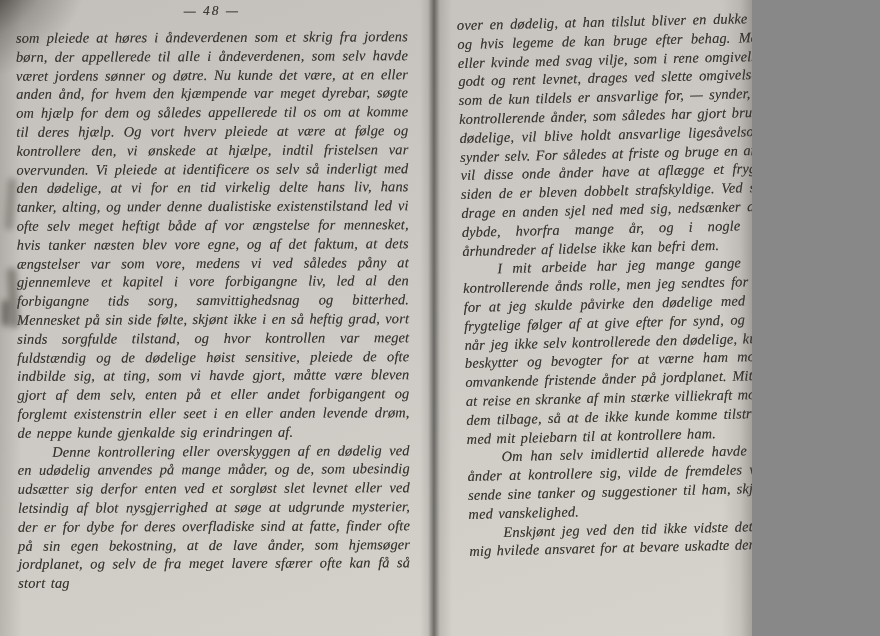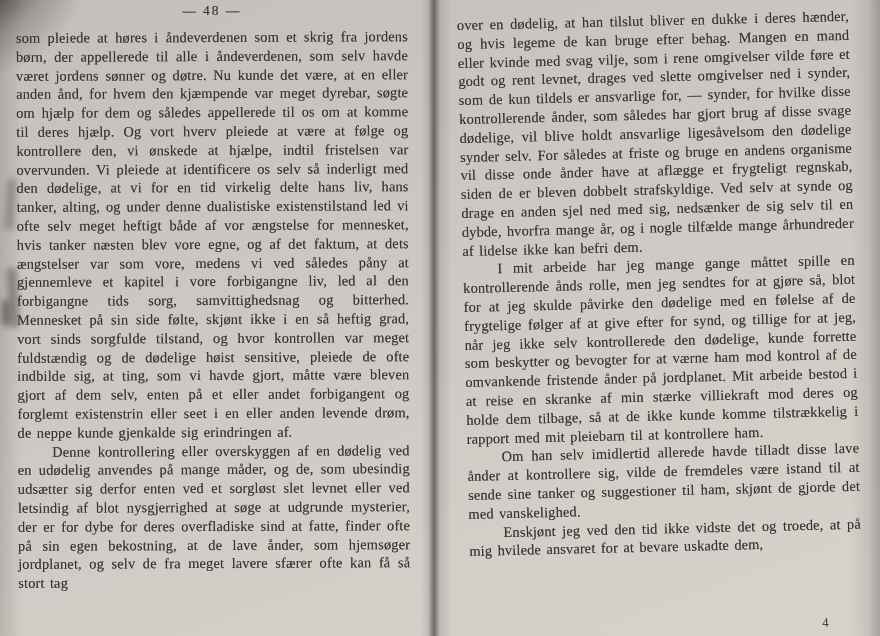--- a/index.html
+++ b/index.html
@@ -1,28 +1,29 @@
 <!DOCTYPE html>
 <html lang="da"><head>
 <meta charset="utf-8">
 <style>
   html, body { margin: 0; padding: 0; }
   body { width: 880px; height: 636px; overflow: hidden; background: #888; }
 
   .spread {
     position: relative;
-    width: 880px; height: 636px;
+    width: 752px; height: 636px;
     overflow: hidden;
     background:
       radial-gradient(circle at -30px -40px, rgba(15,13,11,0.95) 0px, rgba(25,22,19,0.6) 45px, rgba(40,37,33,0.25) 80px, rgba(40,37,33,0) 120px),
       linear-gradient(90deg, rgba(0,0,0,0) 420px, rgba(30,28,25,0.10) 428px, rgba(25,23,20,0.55) 434px, rgba(30,28,25,0.12) 440px, rgba(0,0,0,0) 452px),
       linear-gradient(270deg, rgba(55,52,48,0.30) 0px, rgba(55,52,48,0.10) 12px, rgba(55,52,48,0) 30px),
       linear-gradient(90deg, rgba(70,66,60,0.18) 0px, rgba(70,66,60,0) 22px),
       linear-gradient(160deg, #c3c0bb 0%, #cbc8c3 40%, #d2cfc9 75%, #d6d3cd 100%);
     font-family: "Liberation Serif", "DejaVu Serif", serif;
+    font-style: italic;
   }
 
   
   .smudge {
     position: absolute;
     background: rgba(110,104,96,0.55);
     filter: blur(3px);
     border-radius: 4px;
   }
   .smudge.s1 { left: 6px; top: 178px; width: 9px;  height: 52px; transform: rotate(4deg); }

